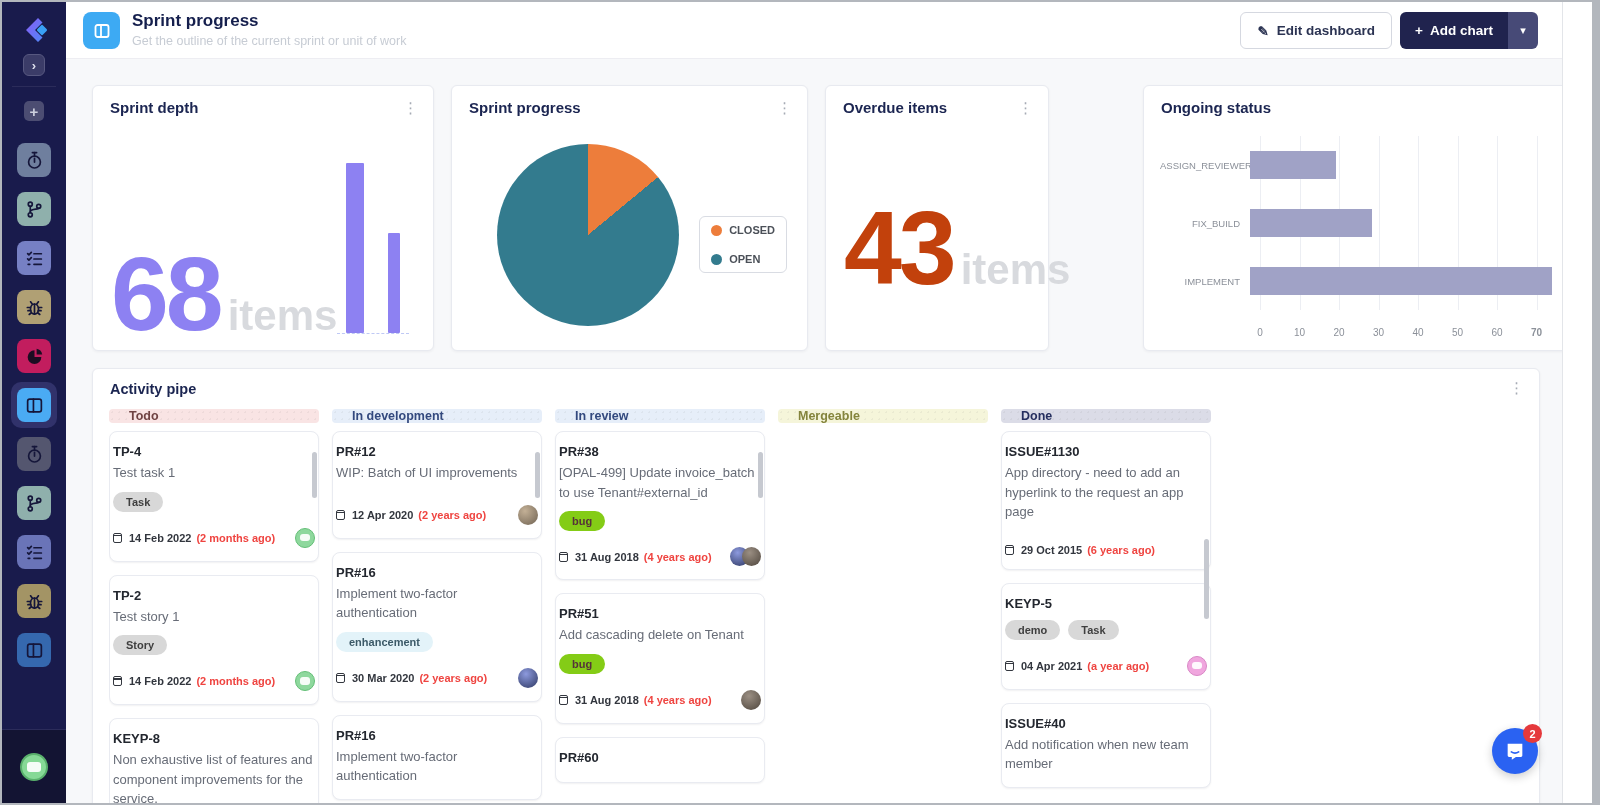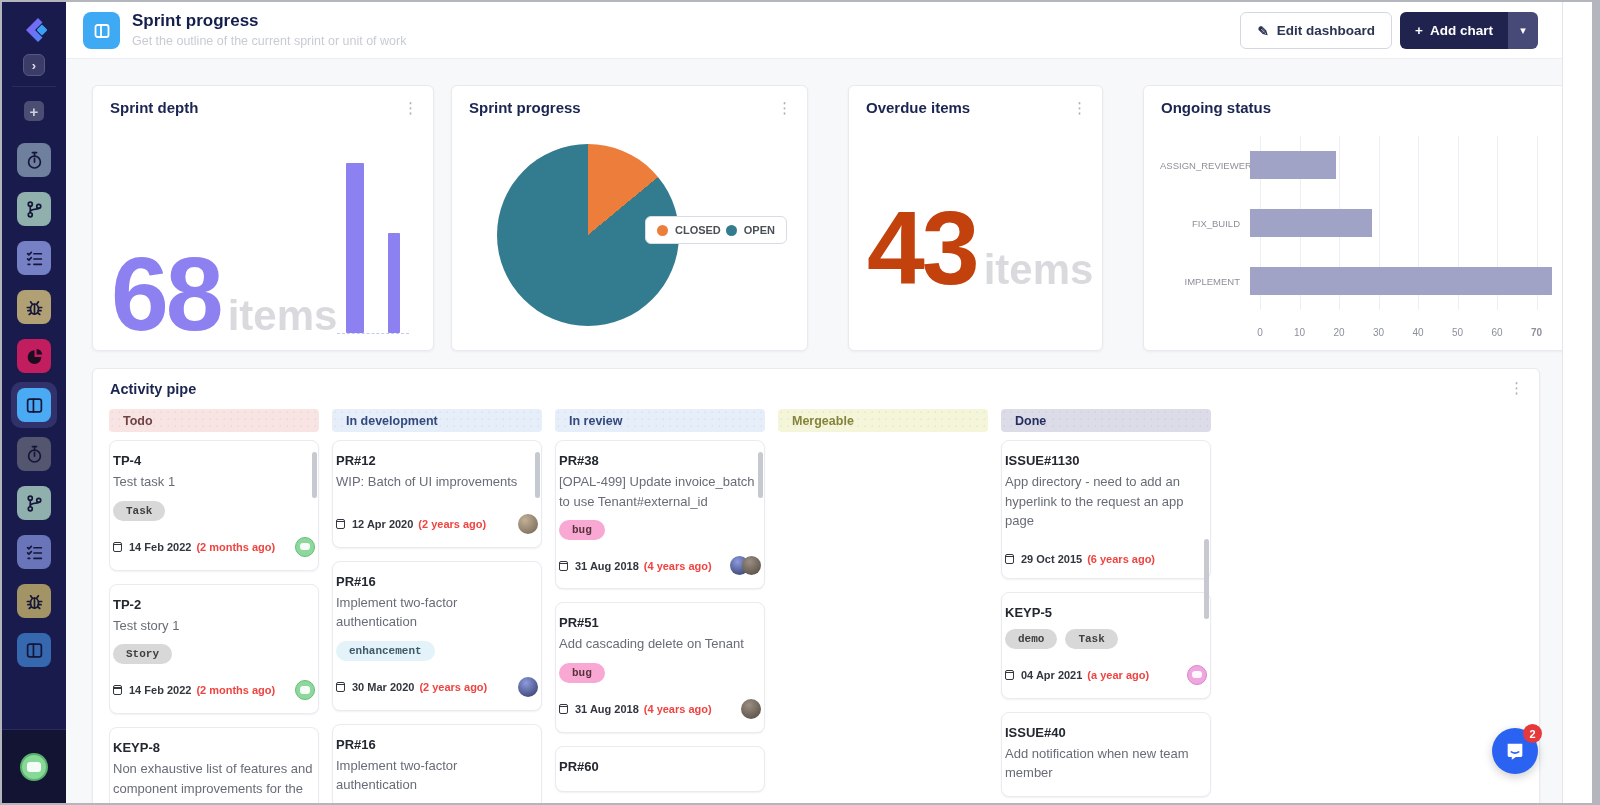--- a/index.html
+++ b/index.html
@@ -59,73 +59,73 @@
   .btn-add-caret { width:30px; background:#474a77; color:#fff; font-size:11px;
     display:flex; align-items:center; justify-content:center; }
 
   
   .widget { position:absolute; top:83px; height:266px; background:#fff; border:1px solid #e8eaf0;
     border-radius:6px; box-shadow:0 1px 3px rgba(16,24,40,.05); }
   .w-title { position:absolute; left:17px; top:13px; font-size:15px; font-weight:bold; color:#1b2551; }
   .kebab { position:absolute; right:10px; top:11px; color:#a6abb5; font-size:15px; cursor:pointer; padding:2px 5px; }
   #card-depth { left:26px; width:342px; }
   #card-progress { left:385px; width:357px; }
-  #card-overdue { left:782px; width:255px; }
+  #card-overdue { left:759px; width:224px; }
   #card-ongoing { left:1034px; width:456px;margin-left:43px; }
 
   .big-stat { position:absolute; left:18px; bottom:10px; display:flex; align-items:baseline; white-space:nowrap; }
   .big-num { font-size:104px; font-weight:bold; line-height:.82; letter-spacing:-3px; }
   .purple { color:#8d81f2; } .orange { color:#c2410c; }
   .big-unit { font-size:42px; font-weight:bold; color:#d8dade; margin-left:7px; }
 
   .vbars { position:absolute; right:24px; bottom:16px; display:flex; align-items:flex-end; gap:24px;
     padding:0 9px; border-bottom:1px dashed #bfc9f5; }
   .vbar { background:#8d81f2; border-radius:1px; }
   .vbar:nth-child(1){ width:18px; } .vbar:nth-child(2){ width:12px; }
 
   .pie { position:absolute; left:45px; top:58px; width:182px; height:182px; border-radius:50%; }
   .legend { position:absolute; right:20px; top:130px; background:#fff; border:1px solid #d9dce3; border-radius:6px;
-    padding:7px 11px; display:flex; flex-direction:row; gap:5px; }
+    padding:7px 11px; display:flex; flex-direction:column; gap:17px; }
   .lrow { display:flex; align-items:center; gap:7px; font-size:11px; font-weight:bold; color:#4b5058; }
   .ldot { width:11px; height:11px; border-radius:50%; flex:none; }
 
   .hchart { position:absolute; left:16px; right:22px; top:50px; bottom:12px; }
   .grid { position:absolute; left:100px; right:0; top:0; bottom:28px; }
   .gline { position:absolute; top:0; bottom:0; width:1px; background:#eceef3; }
   .hrows { position:absolute; left:0; right:0; top:0; bottom:28px; display:flex; flex-direction:column; }
   .hrow { flex:1; display:flex; align-items:center; }
   .hlabel { width:90px; flex:none; text-align:right; padding-right:10px; font-size:9.5px; color:#8b9099; }
   .htrack { flex:1; position:relative; height:28px; }
   .hbar { position:absolute; left:0; top:0; height:28px; background:#a0a2c6; }
   .hticks { position:absolute; left:100px; right:0; bottom:0; height:18px; }
   .tick { position:absolute; bottom:0; transform:translateX(-50%); font-size:10px; color:#8b9099; }
 
   
   #activity { position:absolute; left:26px; top:366px; width:1448px; height:470px; background:#fff;
     border:1px solid #e8eaf0; border-radius:6px; box-shadow:0 1px 3px rgba(16,24,40,.05); }
   .board-title { position:absolute; left:17px; top:12px; font-size:14.5px; font-weight:bold; color:#1b2551; }
   .columns { position:absolute; left:16px; right:16px; top:40px; bottom:-80px; display:flex; gap:13px; overflow:hidden; }
   .col { width:210px; flex:none; position:relative; }
-  .col-header { height:23px; border-radius:4px; display:flex; align-items:center; padding-left:14px;
+  .col-header { height:14px; border-radius:4px; display:flex; align-items:center; padding-left:20px;
     font-size:12.5px; font-weight:bold;
     background-image:radial-gradient(rgba(0,0,0,.045) 1px, transparent 1px); background-size:7px 7px; }
   .ch-todo { background-color:#f9e4e4; color:#6f4343; }
   .ch-dev, .ch-review { background-color:#e6eef9; color:#33497e; }
   .ch-merge { background-color:#f5f5da; color:#84843c; }
   .ch-done { background-color:#dbdce7; color:#252e5e; }
   .cards { margin-top:8px; display:flex; flex-direction:column; gap:13px; }
   .kcard { background:#fff; border:1px solid #e9ebf1; border-radius:8px; padding:12px 3px 13px;
     box-shadow:0 1px 2px rgba(16,24,40,.06); }
   .kid { font-size:13px; font-weight:bold; color:#23272f; margin-bottom:4px; }
   .ktitle { font-size:13px; color:#676c77; line-height:1.5; }
-  .ktags { margin-top:9px; display:flex; gap:8px;font-family:Liberation Mono, monospace; }
+  .ktags { margin-top:9px; display:flex; gap:8px; }
   .tag { font-size:11px; font-weight:bold; padding:4px 13px; border-radius:999px; }
   .tag-gray { background:#d8d8d8; color:#3f3f3f; }
   .tag-blue { background:#e3f3f9; color:#3c5a68; }
-  .tag-pink { background:#f9a8d4; color:#553338; }
+  .tag-pink { background:#84cc16; color:#553338; }
   .kfoot { margin-top:16px; display:flex; align-items:center; gap:5px; }
   .cal { width:9px; height:10px; border:1.4px solid #33373f; border-radius:2px; position:relative; flex:none; margin-right:2px; }
   .cal::before { content:""; position:absolute; left:-1px; right:-1px; top:1.2px; height:1.4px; background:#33373f; }
   .kdate { font-size:11px; font-weight:bold; color:#32363e; white-space:nowrap; }
   .kago { font-size:11px; font-weight:bold; color:#ef4440; white-space:nowrap; }
   .kavatar { margin-left:auto; width:20px; height:20px; border-radius:50%; flex:none; position:relative; overflow:hidden; }
   .av-green { background:#8ed89d; border:1px solid #64bf77; }
   .av-pink { background:#f0a6de; border:1px solid #d987c6; }
   .av-photo { background:radial-gradient(circle at 35% 30%, #c3b096, #6f6252); }
   .av-dark { background:radial-gradient(circle at 40% 30%, #8d9ade, #2c3660); }

